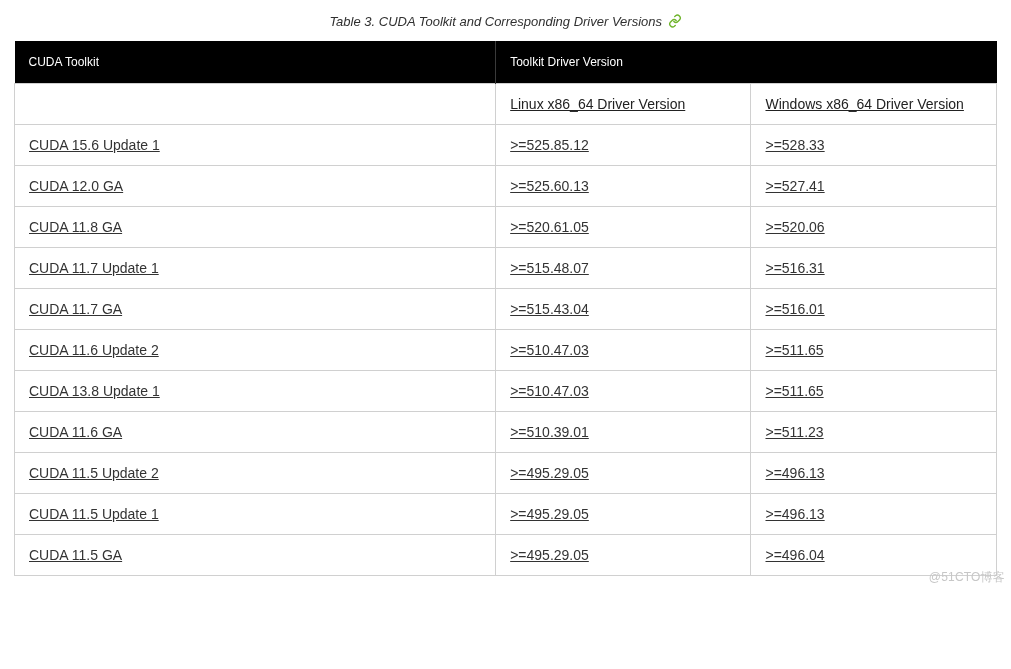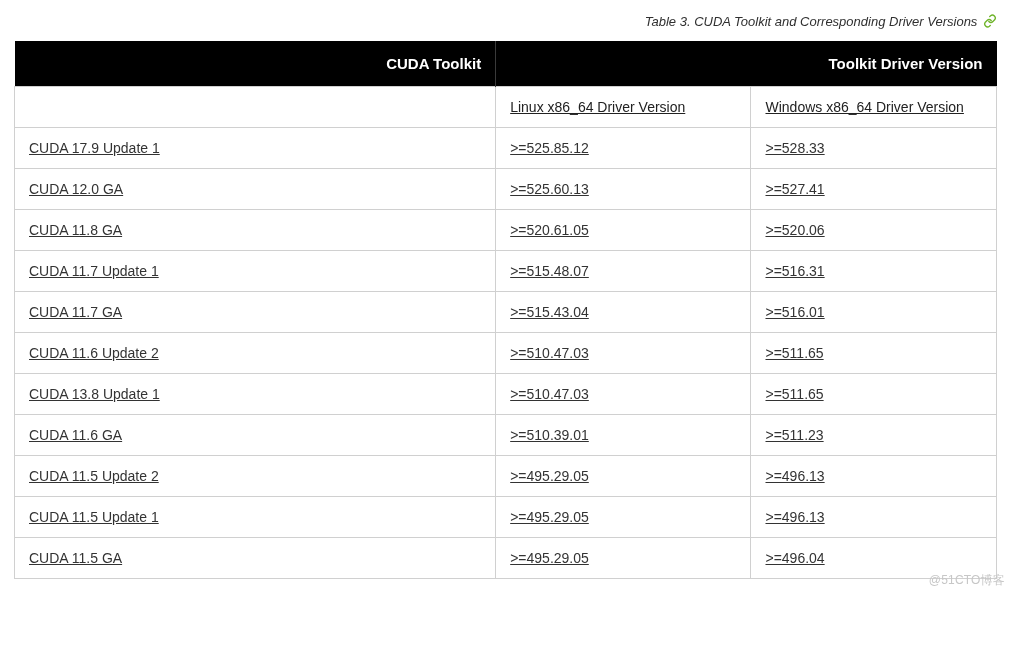--- a/index.html
+++ b/index.html
@@ -6,21 +6,21 @@
   body {
     margin: 0;
     padding: 14px;
     font-family: Arial, Helvetica, sans-serif;
     background: #ffffff;
     color: #222222;
     width: 1011px;
     position: relative;
   }
   .caption {
-    text-align: right;
+    text-align: center;
     font-style: italic;
     font-size: 13px;
     color: #303030;
     margin-bottom: 10px;
   }
   .link-icon {
     display: inline-block;
     vertical-align: middle;
     margin-left: 2px;
   }
@@ -30,24 +30,24 @@
     border-collapse: collapse;
     font-size: 14px;
     table-layout: fixed;
   }
   col.col-toolkit { width: 49%; }
   col.col-linux   { width: 26%; }
   col.col-windows { width: 25%; }
   thead tr { background: #000000; }
   thead th {
     color: #ffffff;
-    font-weight: 700;
-    text-align: right;
+    font-weight: 400;
+    text-align: left;
     padding: 14px 14px;
-    font-size: 15px;
+    font-size: 12px;
     border-right: 1px solid #3a3a3a;
   }
   thead th:last-child { border-right: none; }
   tbody td {
     padding: 12px 14px;
     border: 1px solid #d0d0d0;
     color: #333333;
     vertical-align: middle;
     white-space: nowrap;
     text-decoration: underline;
@@ -92,21 +92,21 @@
     </tr>
   </thead>
   <tbody>
     <tr class="subheader">
       <td></td>
       <td>Linux x86_64 Driver Version</td>
       <td>Windows x86_64 Driver Version</td>
     </tr>
 
       <tr>
-        <td>CUDA 17.9 Update 1</td>
+        <td>CUDA 15.6 Update 1</td>
         <td>&gt;=525.85.12</td>
         <td>&gt;=528.33</td>
       </tr>
       <tr>
         <td>CUDA 12.0 GA</td>
         <td>&gt;=525.60.13</td>
         <td>&gt;=527.41</td>
       </tr>
       <tr>
         <td>CUDA 11.8 GA</td>

